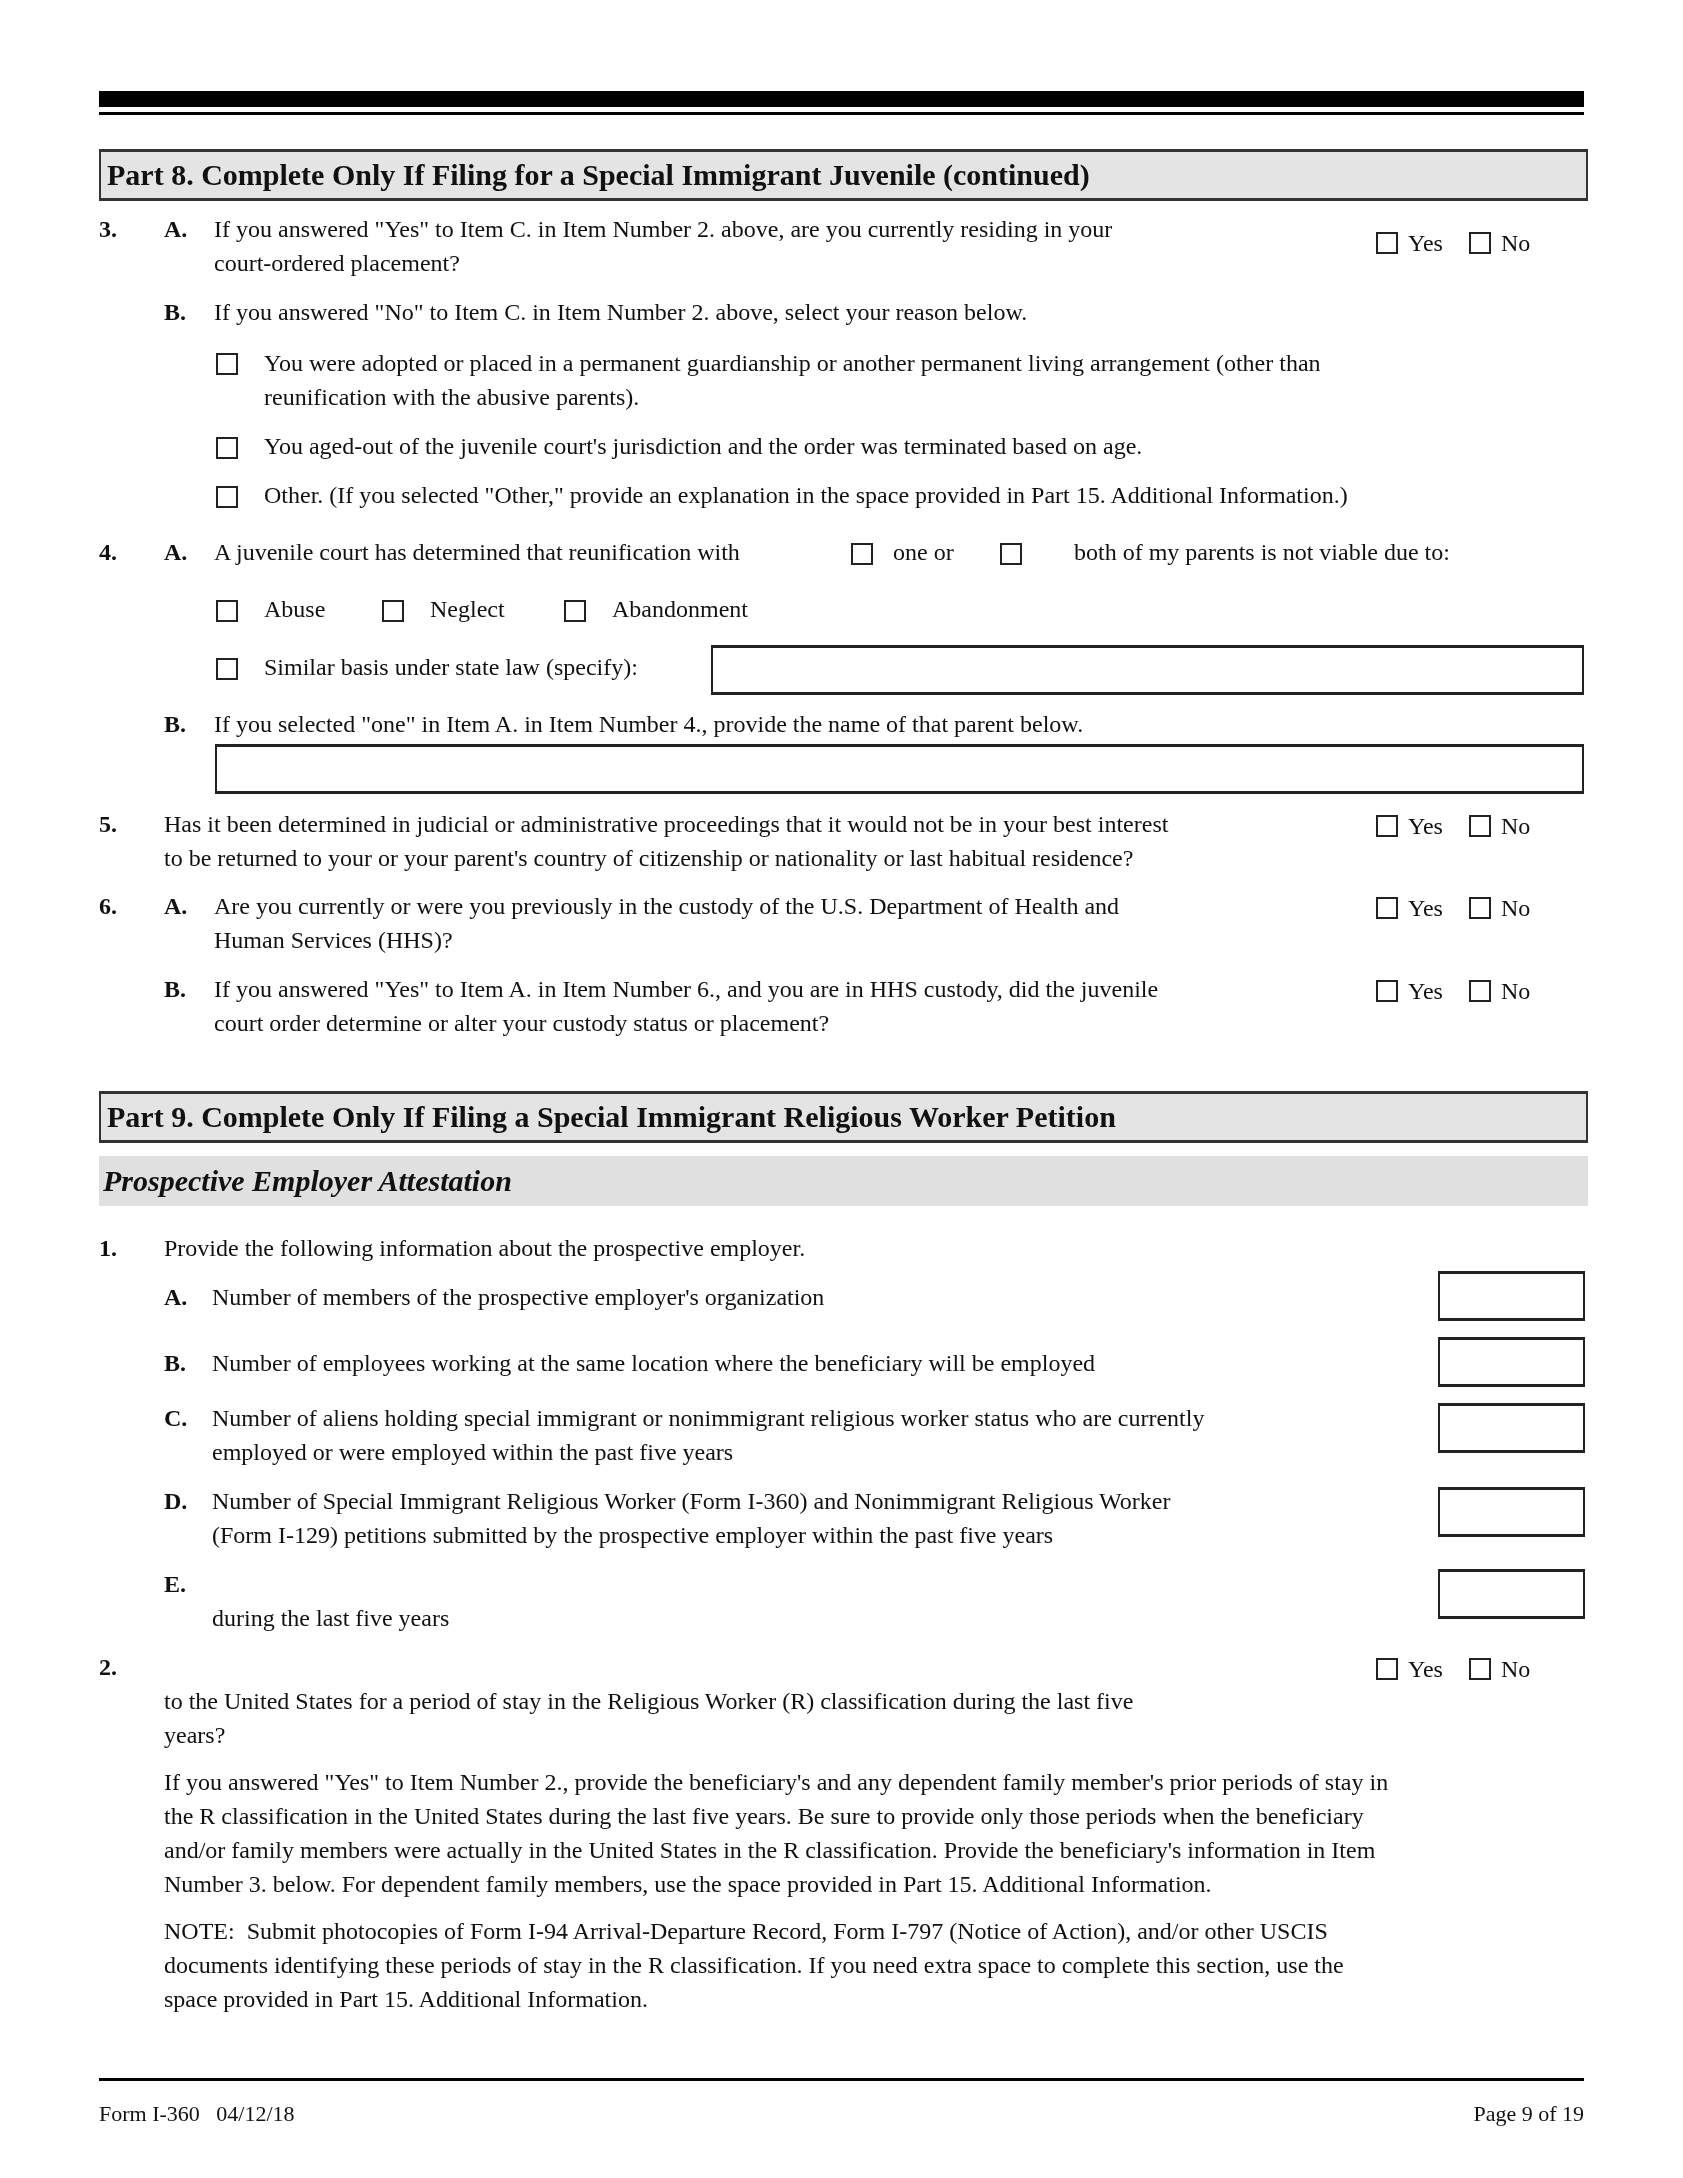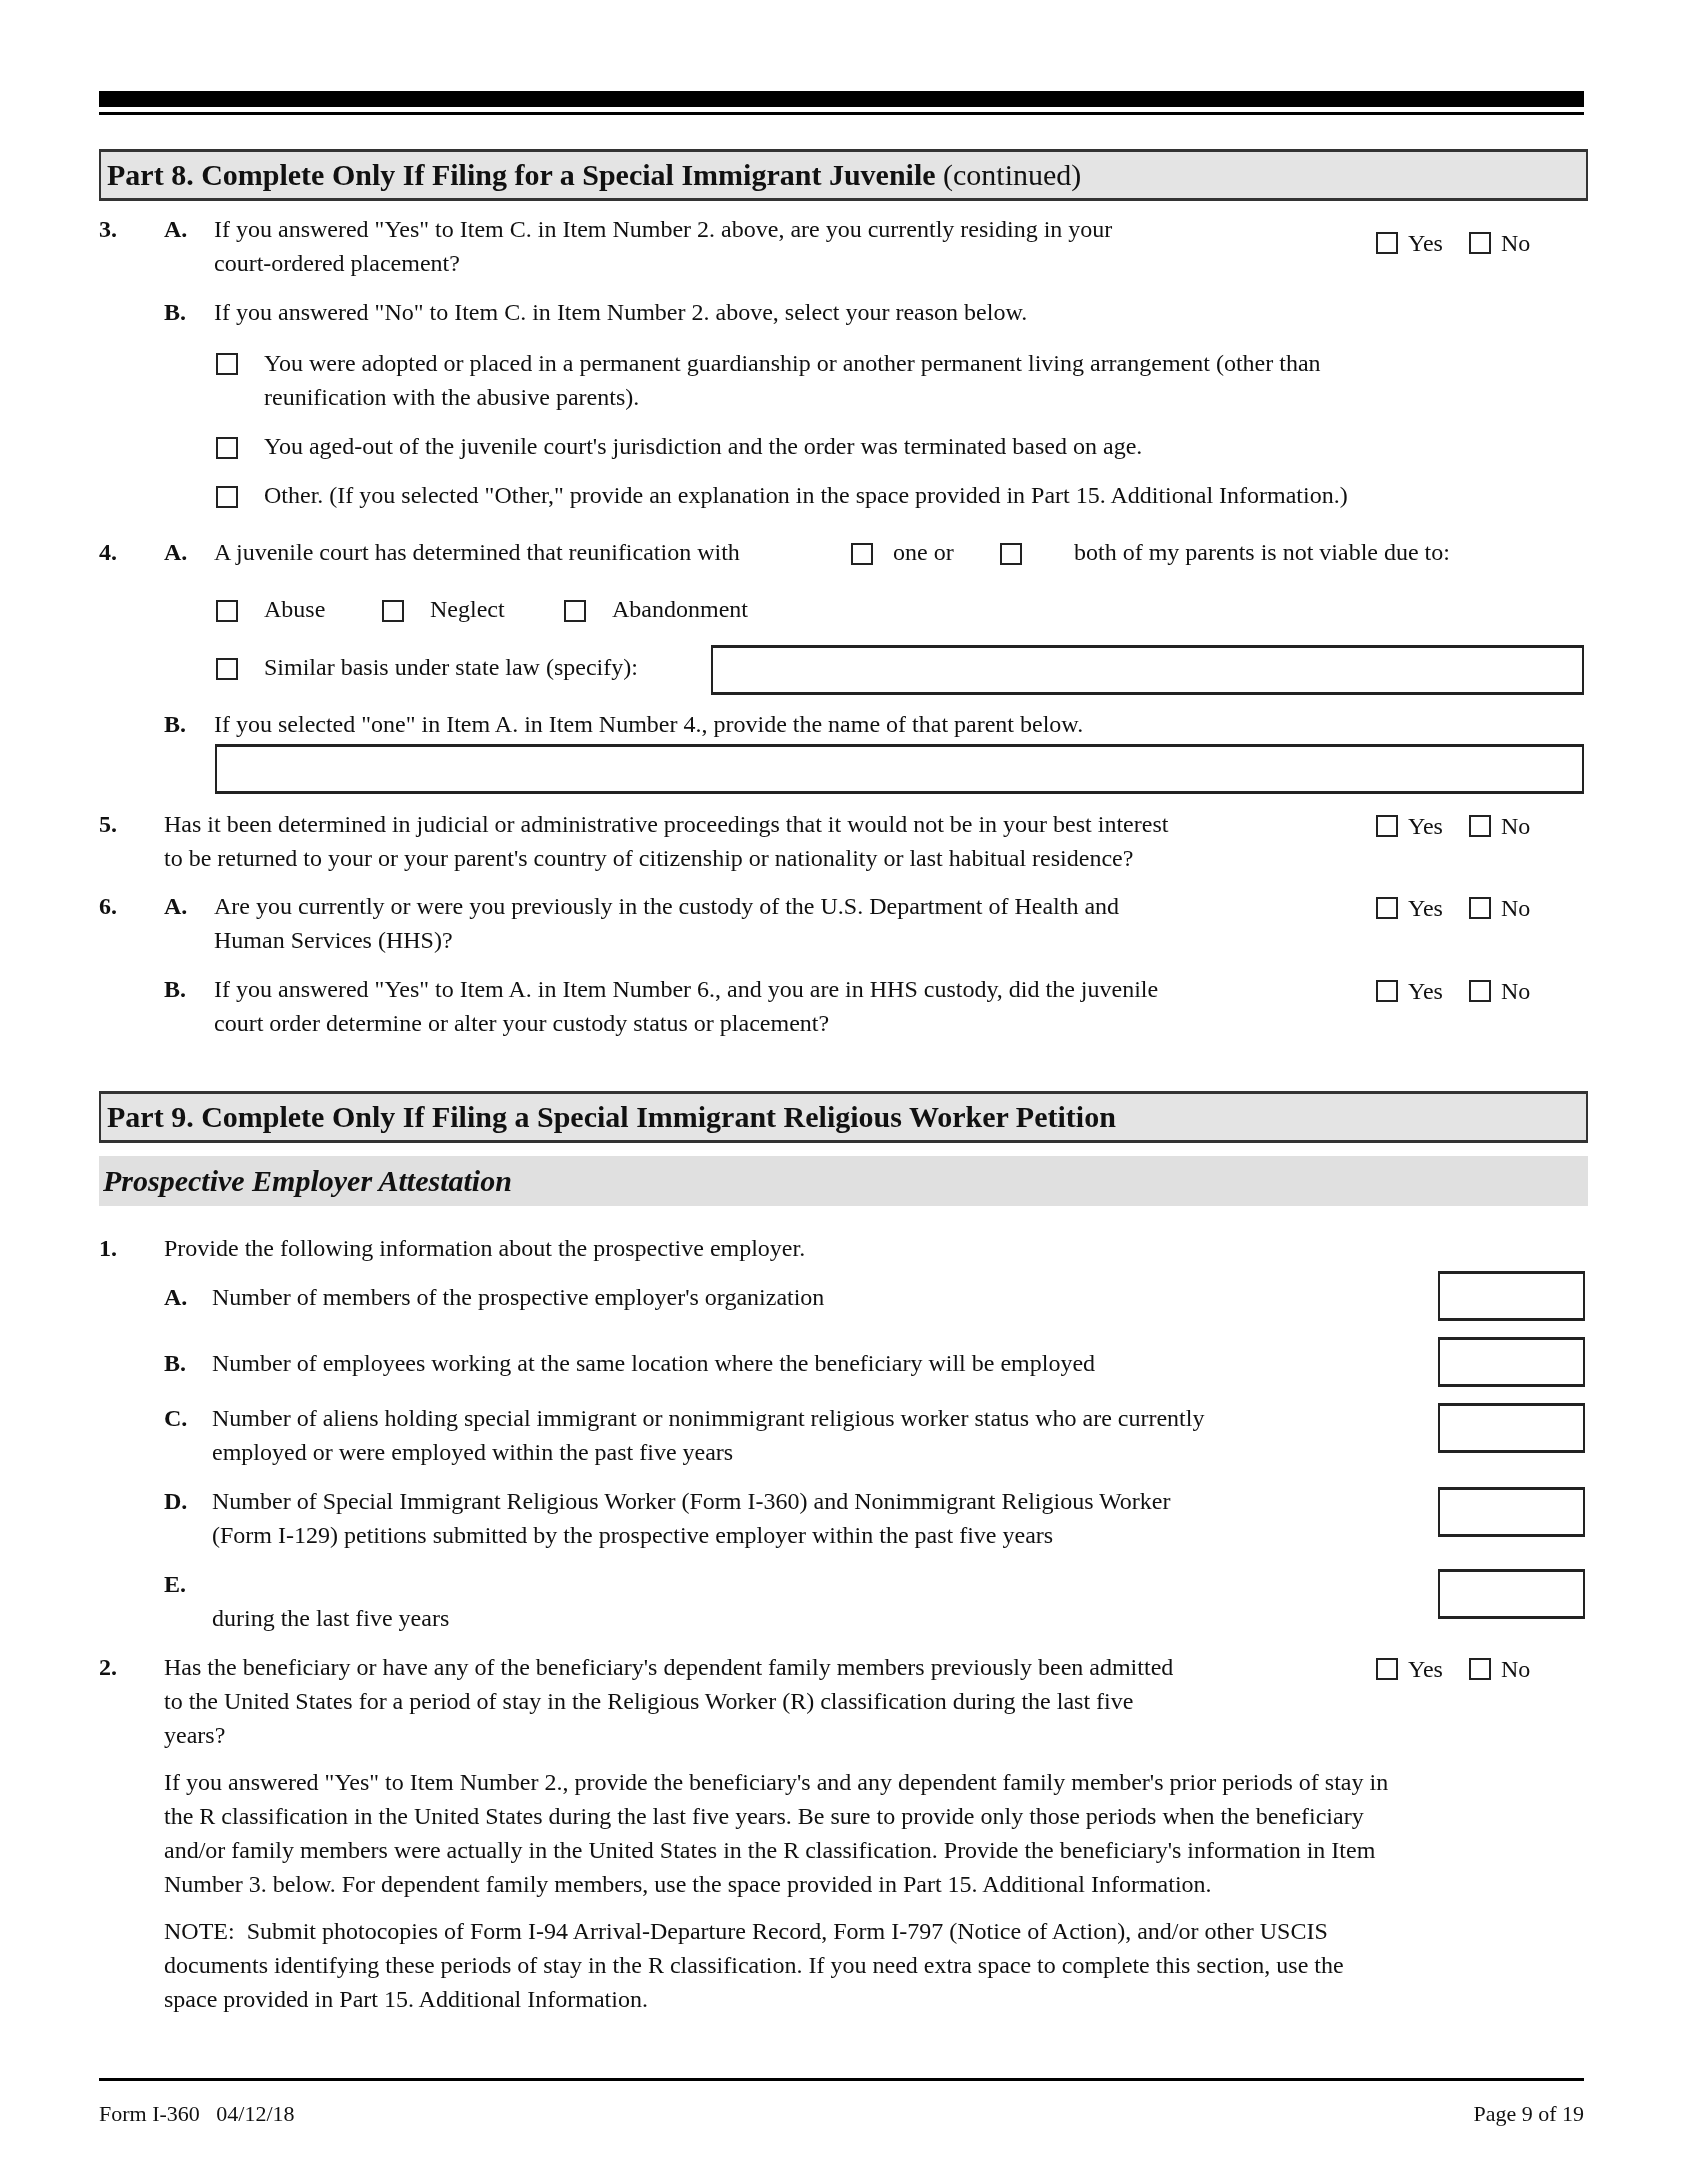--- a/index.html
+++ b/index.html
@@ -4,21 +4,21 @@
 <style>
   html, body { margin:0; padding:0; background:#ffffff; }
   body { width:1683px; height:2178px; position:relative; overflow:hidden;
          font-family:"Liberation Serif", "DejaVu Serif", serif; color:#111; font-size:24px; }
   .abs { position:absolute; }
   .topbar { left:99px; top:91px; width:1485px; height:16px; background:#000; }
   .topline { left:99px; top:112px; width:1485px; height:3px; background:#000; }
   .parthdr { left:99px; width:1479px; height:46px; background:#e4e4e4; border:2px solid #333;
              border-top-width:3px; border-bottom-width:3px; font-weight:bold; font-size:30px;
              line-height:46px; padding-left:6px; box-sizing:content-box; }
-  .parthdr .cont { font-weight:normal; }
+  .parthdr .cont { font-weight:bold; }
   .subhdr { left:99px; width:1485px; height:50px; background:#e0e0e0; font-weight:bold;
             font-style:italic; font-size:30px; line-height:50px; padding-left:4px; }
   .num { font-weight:bold; }
   .letter { font-weight:bold; }
   .line { white-space:nowrap; line-height:34px; }
   .cb { display:inline-block; width:22px; height:22px; border:2px solid #222; background:#fff;
         box-sizing:border-box; vertical-align:-3px; cursor:pointer; }
   .yn { position:absolute; white-space:nowrap; }
   .yn .lbl { margin-left:10px; margin-right:26px; }
   .inbox { border:2px solid #222; border-top-width:3px; border-bottom-width:3px; background:#fff;
@@ -108,21 +108,21 @@
 
 <div class="abs line letter" style="left:164px; top:1484px;">D.</div>
 <div class="abs line" style="left:212px; top:1484px;"><span>Number of Special Immigrant Religious Worker (Form I-360) and Nonimmigrant Religious Worker</span><br><span>(Form I-129) petitions submitted by the prospective employer within the past five years</span></div>
 <div class="abs inbox" style="left:1438px; top:1487px; width:147px; height:50px;"></div>
 
 <div class="abs line letter" style="left:164px; top:1567px;">E.</div>
 <div class="abs line" style="left:212px; top:1567px;"><br><span>during the last five years</span></div>
 <div class="abs inbox" style="left:1438px; top:1569px; width:147px; height:50px;"></div>
 
 <div class="abs line num" style="left:99px; top:1650px;">2.</div>
-<div class="abs line" style="left:164px; top:1650px;"><span>Has the beneficiary or have any of the beneficiary's dependent family members previously been admitted</span><br><span>to the United States for a period of stay in the Religious Worker (R) classification during the last five</span><br><span>years?</span></div>
+<div class="abs line" style="left:164px; top:1650px;"><br><span>to the United States for a period of stay in the Religious Worker (R) classification during the last five</span><br><span>years?</span></div>
 <div class="yn" style="left:1376px; top:1656px;"><span class="cb"></span><span class="lbl">Yes</span><span class="cb"></span><span class="lbl">No</span></div>
 
 <div class="abs line" style="left:164px; top:1765px;"><span>If you answered "Yes" to </span><b>Item Number 2.</b><span>, provide the beneficiary's and any dependent family member's prior periods of stay in</span><br><span>the R classification in the United States during the last five years.  Be sure to provide only those periods when the beneficiary</span><br><span>and/or family members were actually in the United States in the R classification.  Provide the beneficiary's information in </span><b>Item</b><br><b>Number 3.</b><span> below.  For dependent family members, use the space provided in </span><b>Part 15. Additional Information.</b></div>
 
 <div class="abs line" style="left:164px; top:1914px;"><b>NOTE:</b><span style="white-space:pre">  Submit photocopies of Form I-94 Arrival-Departure Record, Form I-797 (Notice of Action), and/or other USCIS</span><br><span>documents identifying these periods of stay in the R classification.  If you need extra space to complete this section, use the</span><br><span>space provided in </span><b>Part 15. Additional Information</b><span>.</span></div>
 
 <div class="abs footer-line"></div>
 <div class="abs footer line" style="left:99px; white-space:pre;">Form I-360   04/12/18</div>
 <div class="abs footer line" style="right:99px;">Page 9 of 19</div>
 

